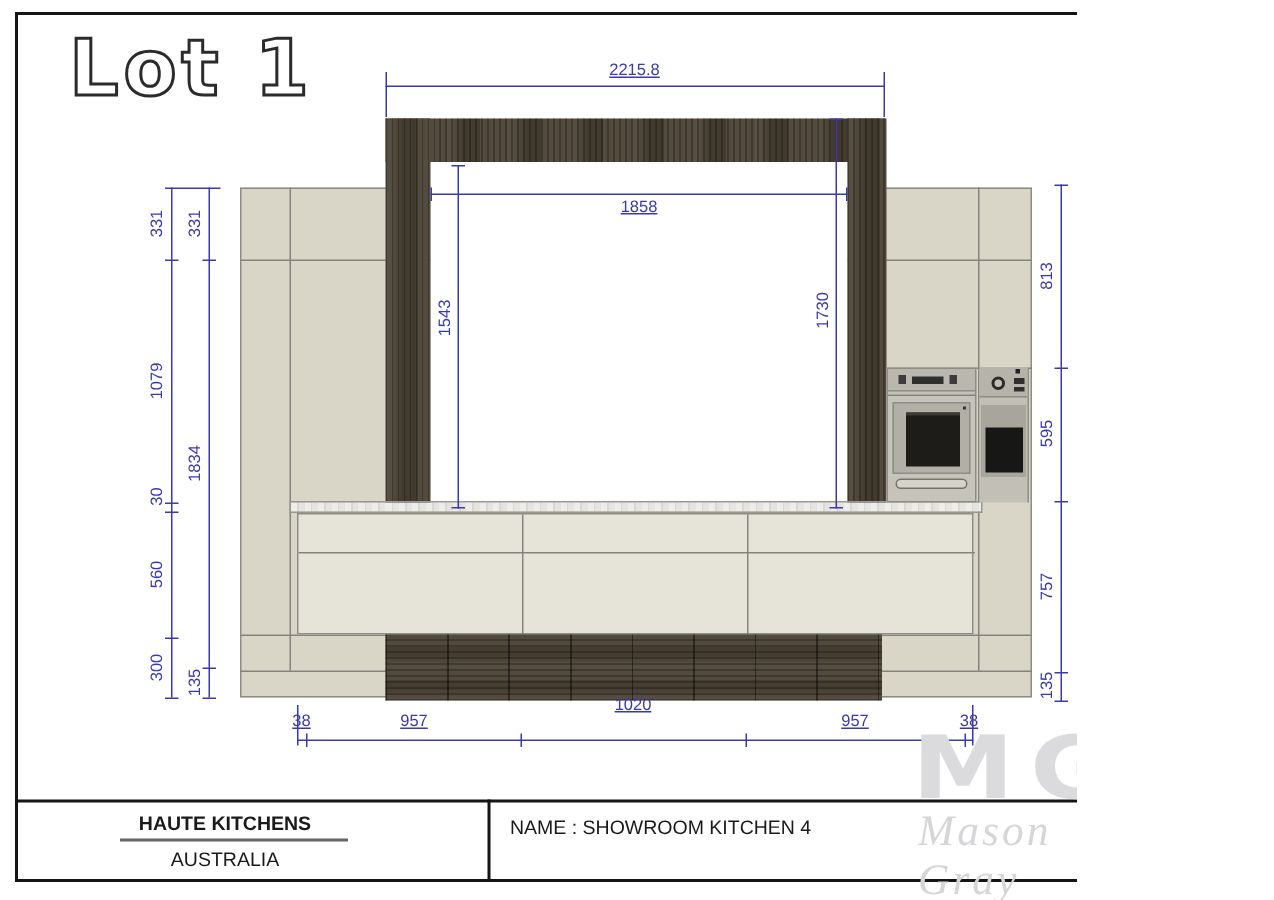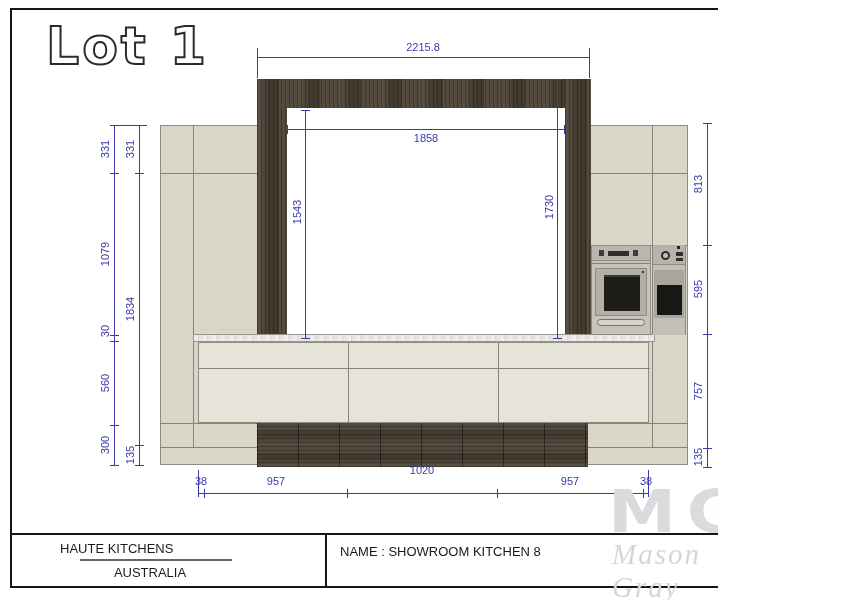--- a/index.html
+++ b/index.html
@@ -22,21 +22,21 @@
       repeating-linear-gradient(90deg, rgba(0,0,0,.45) 0 1px, rgba(0,0,0,0) 1px 41px),
       repeating-linear-gradient(0deg, rgba(15,10,4,.28) 0 1px, rgba(0,0,0,0) 1px 4px),
       repeating-linear-gradient(0deg, rgba(255,255,255,.05) 0 2px, rgba(0,0,0,.10) 8px 14px, rgba(255,255,255,.03) 14px 22px);}
   .ctop{background:repeating-linear-gradient(90deg,#efede9 0 4px,#d9d7d3 4px 5px,#e6e4e0 5px 9px);
         border:1px solid #97978f;box-sizing:border-box;}
   .drawers{background:#e6e4d9;border:1px solid #8d8d85;box-sizing:border-box;}
   .oven-body{background:#c6c4ba;border:1px solid #8d8d85;box-sizing:border-box;}
   .glass{background:#1d1c19;}
   
   .dim{background:#3a3aad;}
-  .dlab{color:#3a3aad;font-size:11px;white-space:nowrap;transform:translate(-50%,-50%);}
+  .dlab{color:#3a3aad;font-size:11px;white-space:nowrap;transform:translate(-50%,-50%);text-decoration:underline;}
   .vlab{color:#3a3aad;font-size:11px;white-space:nowrap;writing-mode:vertical-rl;
         transform:translate(-50%,-50%) rotate(180deg);}
   
   .tbline{background:#151515;}
   .tbtext{color:#1a1a1a;font-size:13px;}
   #wm-logo{font-family:"DejaVu Sans",sans-serif;font-weight:bold;font-size:58px;
            letter-spacing:9px;color:#dbdbde;transform:scaleX(1.18);transform-origin:left top;}
   #wm-tag{font-family:"Liberation Serif",serif;font-style:italic;font-size:29px;color:#d6d6d9;letter-spacing:2px;}
 </style>
 </head>
@@ -159,18 +159,18 @@
   <div class="abs dlab" style="left:276px;top:481px;">957</div>
   <div class="abs dlab" style="left:422px;top:470px;">1020</div>
   <div class="abs dlab" style="left:570px;top:481px;">957</div>
   <div class="abs dlab" style="left:646px;top:481px;">38</div>
 
   <div id="wm-logo" class="abs" style="left:608px;top:478px;z-index:3;">MGS</div>
   <div id="wm-tag" class="abs" style="left:612px;top:538px;z-index:3;">Mason Gray Strange</div>
 
   <div class="abs tbline" style="left:10px;top:533px;width:828px;height:2px;z-index:2;"></div>
   <div class="abs tbline" style="left:325px;top:533px;width:2px;height:55px;z-index:2;"></div>
-  <div class="abs tbtext" style="left:60px;top:541px;width:180px;z-index:4;">HAUTE KITCHENS</div>
+  <div class="abs tbtext" style="left:60px;top:541px;width:180px;text-align:center;z-index:4;font-weight:bold;">HAUTE KITCHENS</div>
   <div class="abs" style="left:80px;top:559px;width:152px;height:2px;background:#666;z-index:4;"></div>
   <div class="abs tbtext" style="left:60px;top:565px;width:180px;text-align:center;z-index:4;">AUSTRALIA</div>
-  <div class="abs tbtext" style="left:340px;top:544px;z-index:4;">NAME : SHOWROOM KITCHEN 8</div>
+  <div class="abs tbtext" style="left:340px;top:544px;z-index:4;">NAME : SHOWROOM KITCHEN 4</div>
 
 </div>
 
 </body></html>

